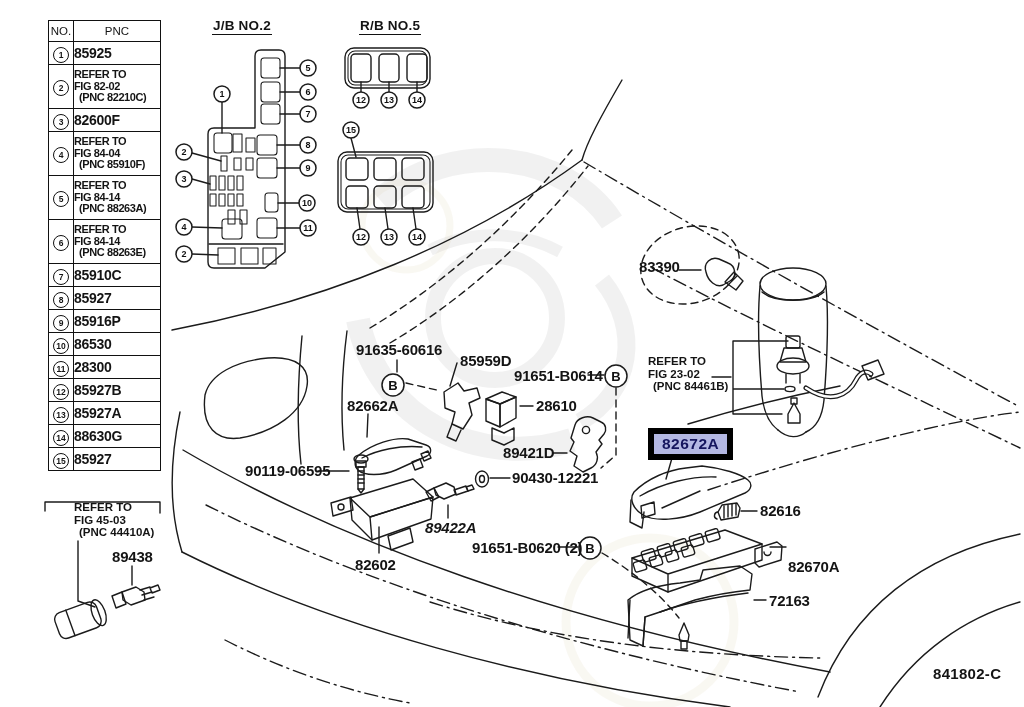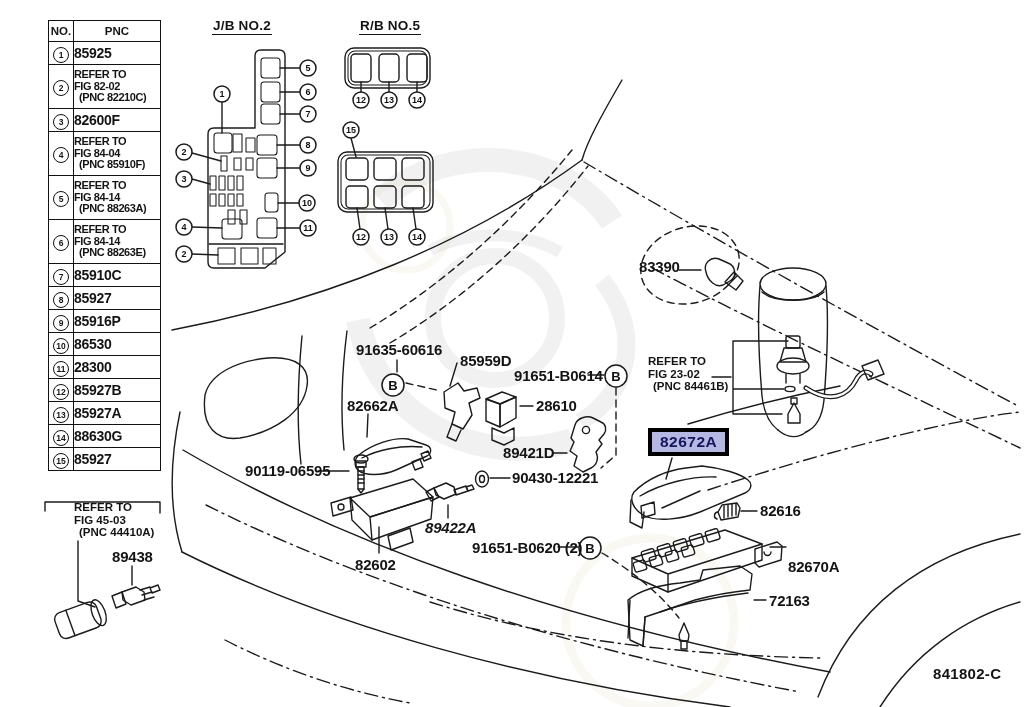--- a/index.html
+++ b/index.html
@@ -9,33 +9,33 @@
   svg *{vector-effect:non-scaling-stroke;}
   .lineart{fill:none;stroke:#1b1b1b;stroke-width:1.4;stroke-linecap:round;stroke-linejoin:round;}
   .dash{stroke-dasharray:7 5;}
   .dashdot{stroke-dasharray:13 5 2 5;}
   .thin{stroke-width:1.05;}
   .wm{opacity:0.05;}
   .wm2{opacity:0.10;}
   
   table.pnc{position:absolute;left:48px;top:20px;border-collapse:collapse;background:#fff;}
   table.pnc td,table.pnc th{border:1.6px solid #111;padding:0;}
-  table.pnc th{font-size:11.5px;font-weight:700;height:20px;}
+  table.pnc th{font-size:11.5px;font-weight:400;height:20px;}
   th.h-pnc{font-size:13px;width:86px;}
   td.no-cell{width:24px;text-align:center;vertical-align:middle;}
   td.pnc-cell{width:86px;padding-left:3px;font-weight:700;font-size:14px;letter-spacing:-0.3px;}
   tr.single td{height:22px;}
   tr.multi td{height:43px;}
   tr.multi td.pnc-cell{font-size:11px;line-height:11.5px;letter-spacing:-0.4px;}
   .circ{display:inline-flex;width:14px;height:14px;border:1.4px solid #111;border-radius:50%;
         align-items:center;justify-content:center;font-size:8.5px;font-weight:700;}
   tr.multi .ind{padding-left:5px;}
   
   .plabel{position:absolute;font-weight:700;font-size:15px;letter-spacing:-0.2px;white-space:nowrap;}
-  .plabel.hl{background:#b4b8e3;border:4px solid #000000;color:#15155e;padding:1px 8px;
+  .plabel.hl{background:#b4b8e3;border:6px solid #000000;color:#15155e;padding:1px 8px;
              font-size:15.5px;letter-spacing:0.5px;}
   .boxtitle{position:absolute;font-weight:700;font-size:13.5px;letter-spacing:0.2px;
             border-bottom:1.6px solid #111;padding:0 1px 1px 1px;white-space:nowrap;}
   .refer{position:absolute;font-weight:700;font-size:11.5px;line-height:12.5px;white-space:nowrap;}
   .refer .ind{padding-left:5px;}
   .code{position:absolute;font-weight:700;font-size:15px;letter-spacing:0.3px;}
 </style>
 </head>
 <body>
 

